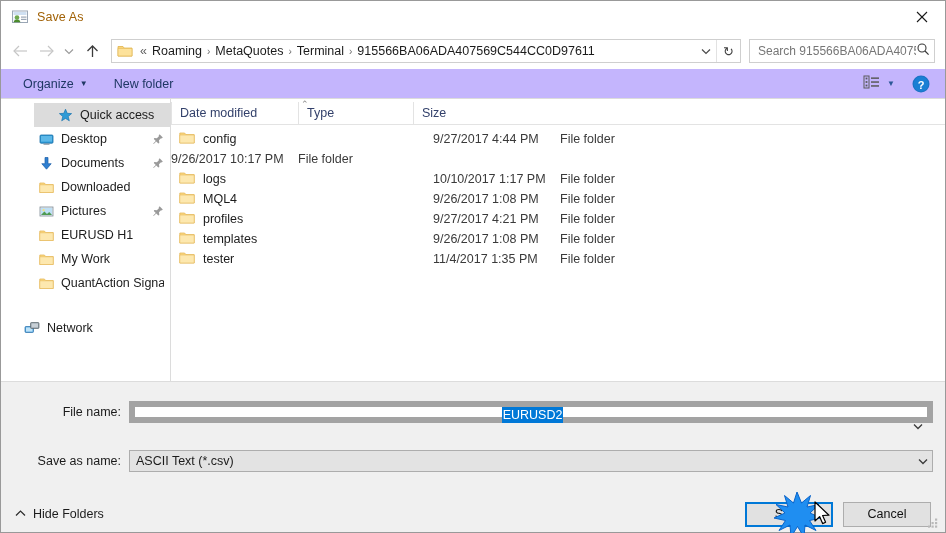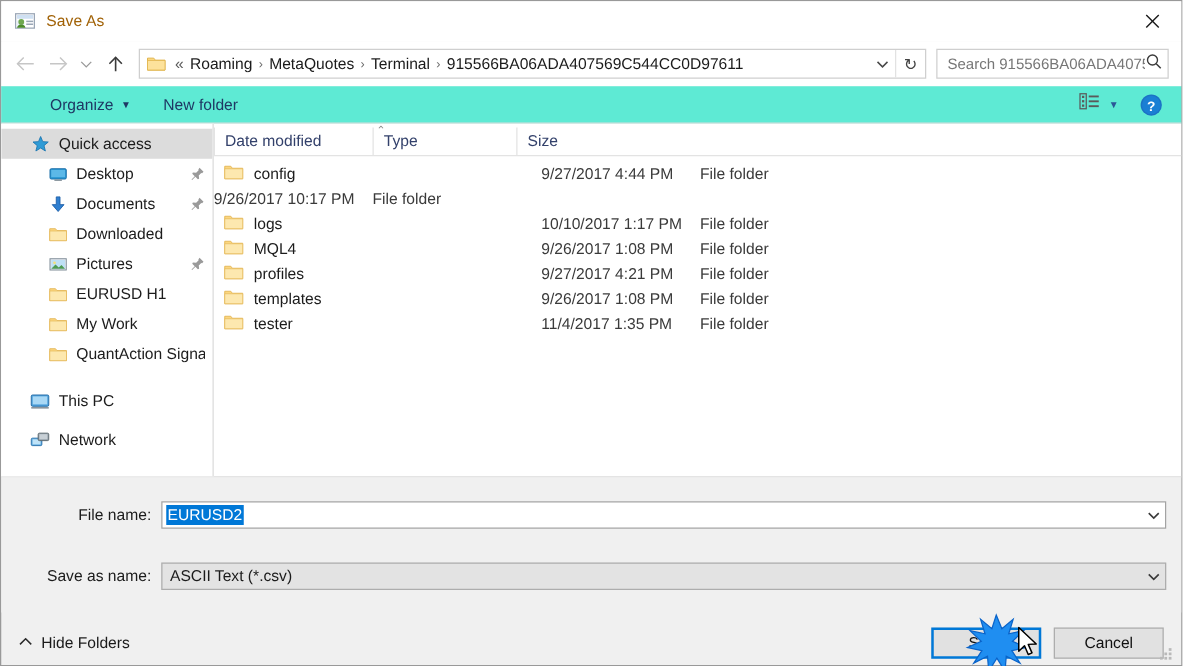--- a/index.html
+++ b/index.html
@@ -95,24 +95,24 @@
     display: flex; align-items: center; padding: 0 4px 0 8px;
   }
   .search-text {
     font-size: 12px; color: #767676; flex: 1 1 auto;
     overflow: hidden; white-space: nowrap;
   }
 
   
   .cmdbar {
     height: 30px; min-height: 30px;
-    background: #5eead4;
+    background: #c4b5fd;
     border-bottom: 1px solid #dcdcdc;
     display: flex; align-items: center;
-    padding: 0 8px 0 31px;
+    padding: 0 8px 0 14px;
   }
   .cmd-item {
     font-size: 12.5px; color: #1f3864;
     display: flex; align-items: center; gap: 6px;
     padding: 3px 8px; margin-right: 10px;
   }
   .cmd-caret { font-size: 8px; color: #1f3864; }
   .cmd-spacer { flex: 1 1 auto; }
   .view-btn {
     display: flex; align-items: center; gap: 7px;
@@ -131,21 +131,21 @@
     background: #fff;
     border-right: 1px solid #dcdcdc;
     padding-top: 4px;
     overflow: hidden;
   }
   .side-item {
     height: 24px; display: flex; align-items: center;
     font-size: 12.5px; color: #1c1c1c;
     padding-right: 6px; position: relative;
   }
-  .side-item.selected { background: #dcdcdc; }
+  .side-item.selected { background: #dcdcdc; margin-left: 33px; }
   .side-item .s-icon {
     width: 18px; height: 18px; flex: none;
     display: flex; align-items: center; justify-content: center;
     margin-right: 6px;
   }
   .side-item .s-label { white-space: nowrap; overflow: hidden; }
   .side-item .pin { margin-left: auto; width: 12px; height: 12px; flex: none; color: #a0a0a0; }
   .indent-0 { padding-left: 22px; }
   .indent-1 { padding-left: 36px; }
   .side-gap { height: 7px; }
@@ -197,21 +197,21 @@
   }
   .form-label {
     width: 128px; flex: none; text-align: right; padding-right: 8px;
     font-size: 12.5px; color: #1b1b1b;
   }
   .combo {
     flex: 1 1 auto; height: 22px; display: flex; align-items: center;
     background: #fff; border: 1px solid #7a7a7a;
     padding-left: 3px; min-width: 0;
   }
-  .combo.focused { border: 1px solid #a3a3a3; }
+  .combo.focused { border: 6px solid #a3a3a3; flex-direction: column; }
   .combo.readonly { background: #e3e3e3; border: 1px solid #adadad; }
   .combo .val { font-size: 12.5px; color: #111; white-space: nowrap; }
   .combo .val.sel { background: #0078d7; color: #fff; padding: 1px 1px; }
   .combo .val.ro { color: #1b1b1b; padding-left: 3px; }
   .combo .caret {
     margin-left: auto; width: 18px; flex: none;
     display: flex; align-items: center; justify-content: center;
     color: #3a3a3a;
   }
 
@@ -468,30 +468,20 @@
           </svg>
         </span>
         <span class="s-label">QuantAction Signal</span>
       </div>
 
       <div class="side-gap"></div>
 
 
       <div class="side-gap"></div>
 
-      <div class="side-item indent-0">
-        <span class="s-icon">
-          <svg width="16" height="14" viewBox="0 0 16 14">
-            <rect x="1" y="2" width="14" height="9" rx="1" fill="#4fa3dd" stroke="#2a6fa8" stroke-width=".8"></rect>
-            <rect x="2.2" y="3.1" width="11.6" height="6.4" fill="#a9d8f5"></rect>
-            <rect x="1" y="11.6" width="14" height="1.3" fill="#8a949c"></rect>
-          </svg>
-        </span>
-        <span class="s-label">This PC</span>
-      </div>
 
       <div class="side-gap"></div>
 
       <div class="side-item indent-0">
         <span class="s-icon">
           <svg width="16" height="14" viewBox="0 0 16 14">
             <rect x="1" y="5.5" width="8.5" height="6" rx="1" fill="#4fa3dd" stroke="#2a6fa8" stroke-width=".7"></rect>
             <rect x="2" y="6.4" width="6.5" height="4.2" fill="#bfe3f8"></rect>
             <rect x="6.5" y="1.5" width="8.5" height="6" rx="1" fill="#7f8c96" stroke="#5d686f" stroke-width=".7"></rect>
             <rect x="7.4" y="2.3" width="6.7" height="4.3" fill="#c8d0d6"></rect>

